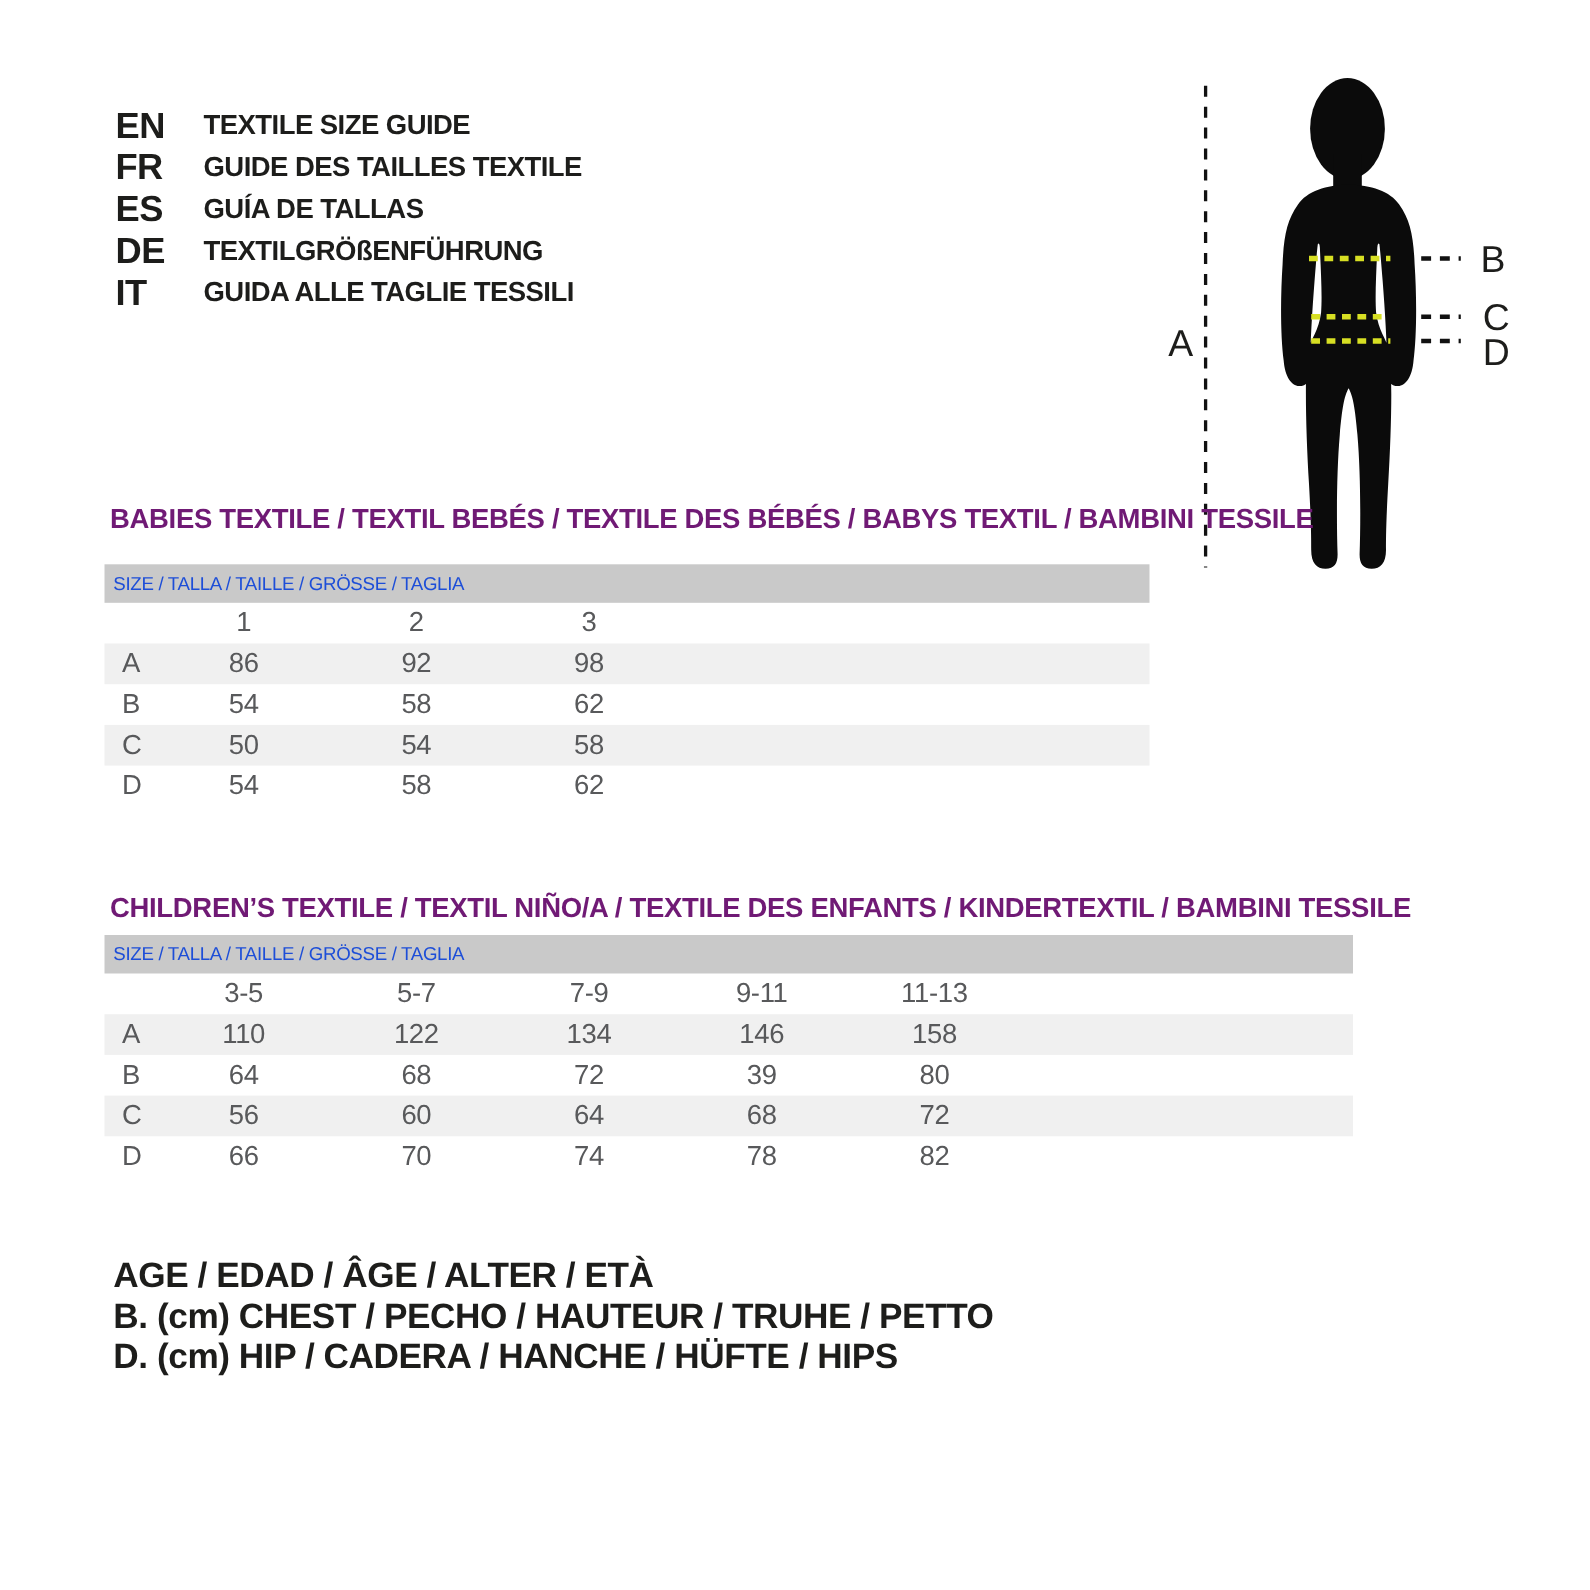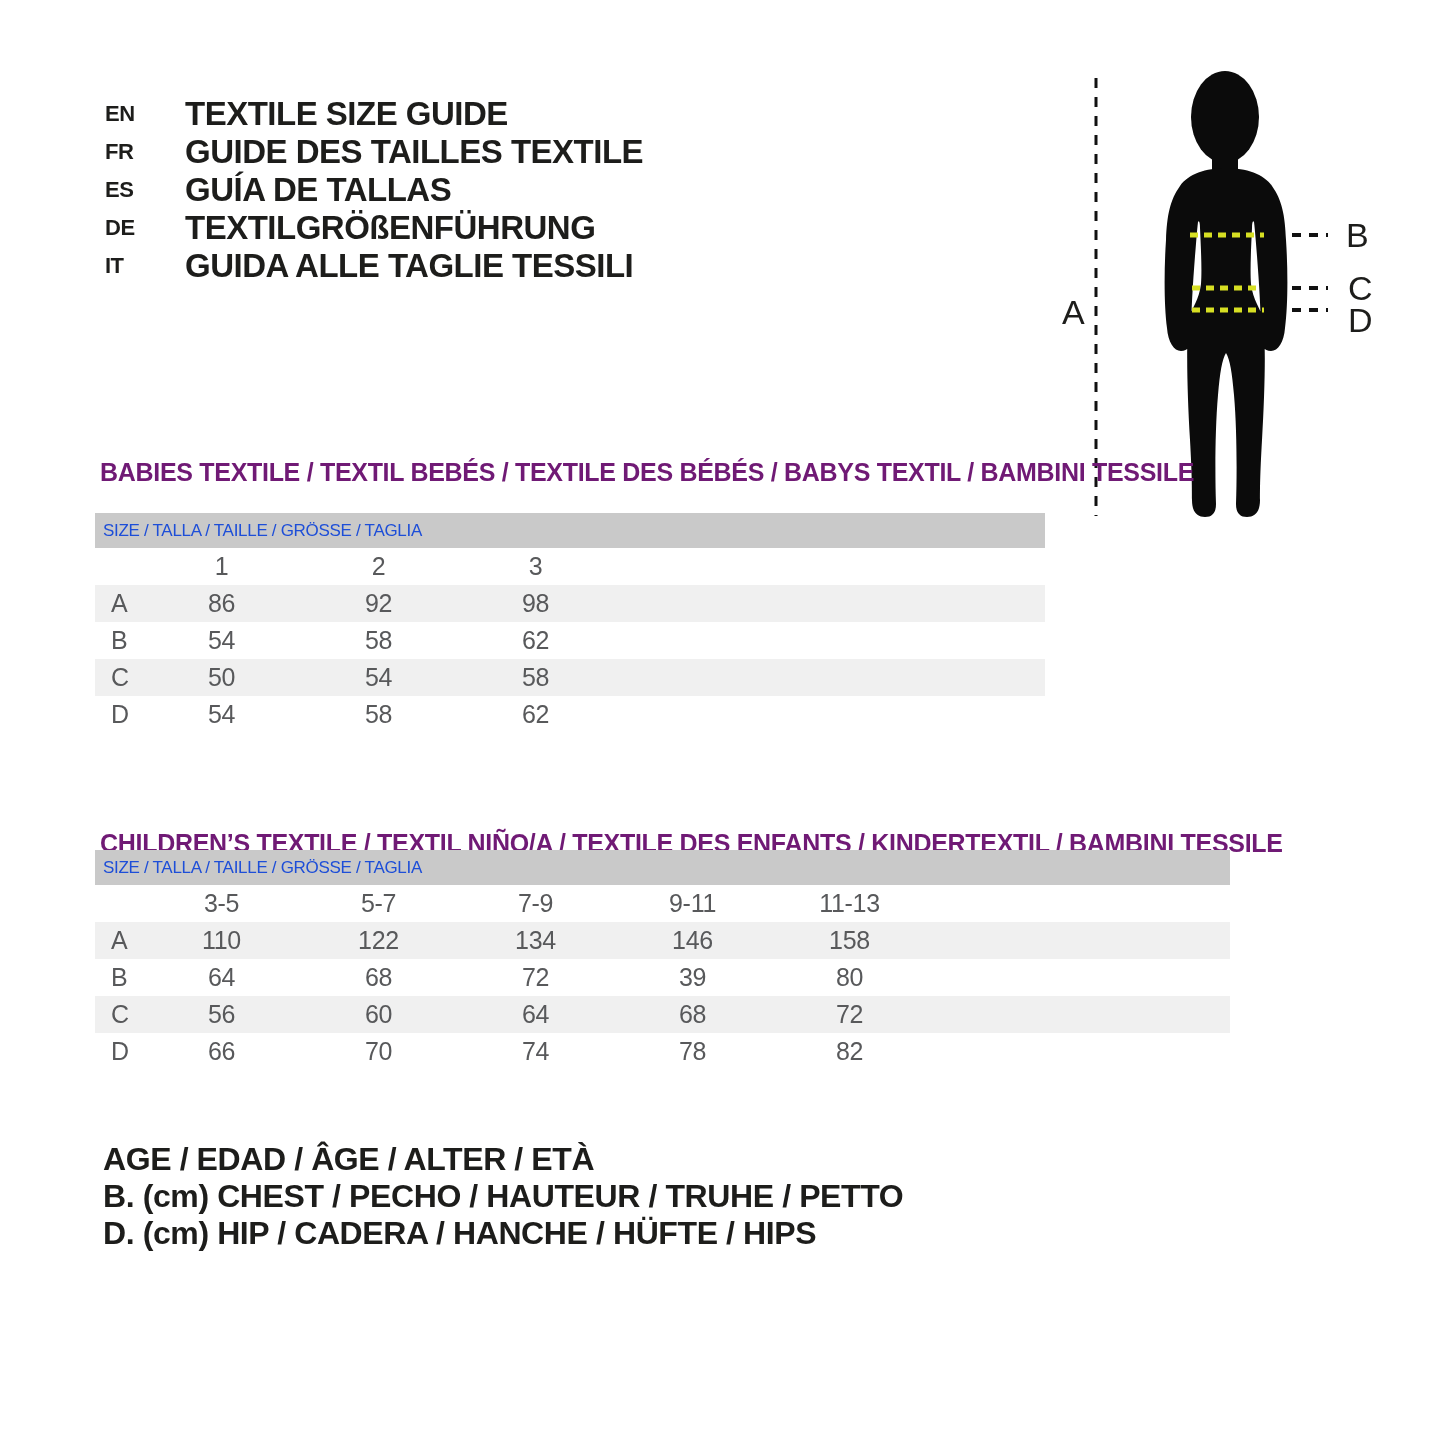--- a/index.html
+++ b/index.html
@@ -4,29 +4,29 @@
 <title>Textile Size Guide</title>
 <style>
   html,body{margin:0;padding:0;background:#fff;}
   #canvas{
     position:relative;width:1445px;height:1445px;background:#ffffff;overflow:hidden;
     font-family:"Liberation Sans","DejaVu Sans",sans-serif;color:#1d1d1b;
   }
   
   .langs{position:absolute;left:105px;top:95px;}
   .lang-row{display:flex;height:38px;align-items:center;}
-  .lang-row .code{width:80px;font-weight:bold;font-size:22px;letter-spacing:-0.5px;}
-  .lang-row .title{font-weight:bold;font-size:33px;letter-spacing:-0.5px;white-space:nowrap;}
+  .lang-row .code{width:80px;font-weight:bold;font-size:33px;letter-spacing:-0.5px;}
+  .lang-row .title{font-weight:bold;font-size:25px;letter-spacing:-0.5px;white-space:nowrap;}
   
   .figure{position:absolute;left:1050px;top:60px;width:360px;height:470px;}
   
   .section-heading{position:absolute;left:100px;margin:0;font-size:25px;font-weight:bold;
     letter-spacing:-0.3px;white-space:nowrap;color:#701a75;}
   #babies-heading{top:458px;}
-  #children-heading{top:829px;}
+  #children-heading{top:812px;}
   
   .size-table{position:absolute;left:95px;}
   #babies-table{top:513px;width:950px;}
   #children-table{top:850px;width:1135px;}
   .table-bar{height:35px;background:#c9c9c9;display:flex;align-items:center;
     padding-left:8px;box-sizing:border-box;font-size:17px;color:#1d4ed8;letter-spacing:-0.3px;}
   .t-row{display:flex;height:37px;align-items:center;font-size:25px;color:#58595b;letter-spacing:-0.3px;}
   .t-row.alt{background:#f0f0f0;}
   .t-row .rl{width:48px;padding-left:16px;box-sizing:border-box;flex:none;}
   .t-row .cell{width:157px;text-align:center;flex:none;}

